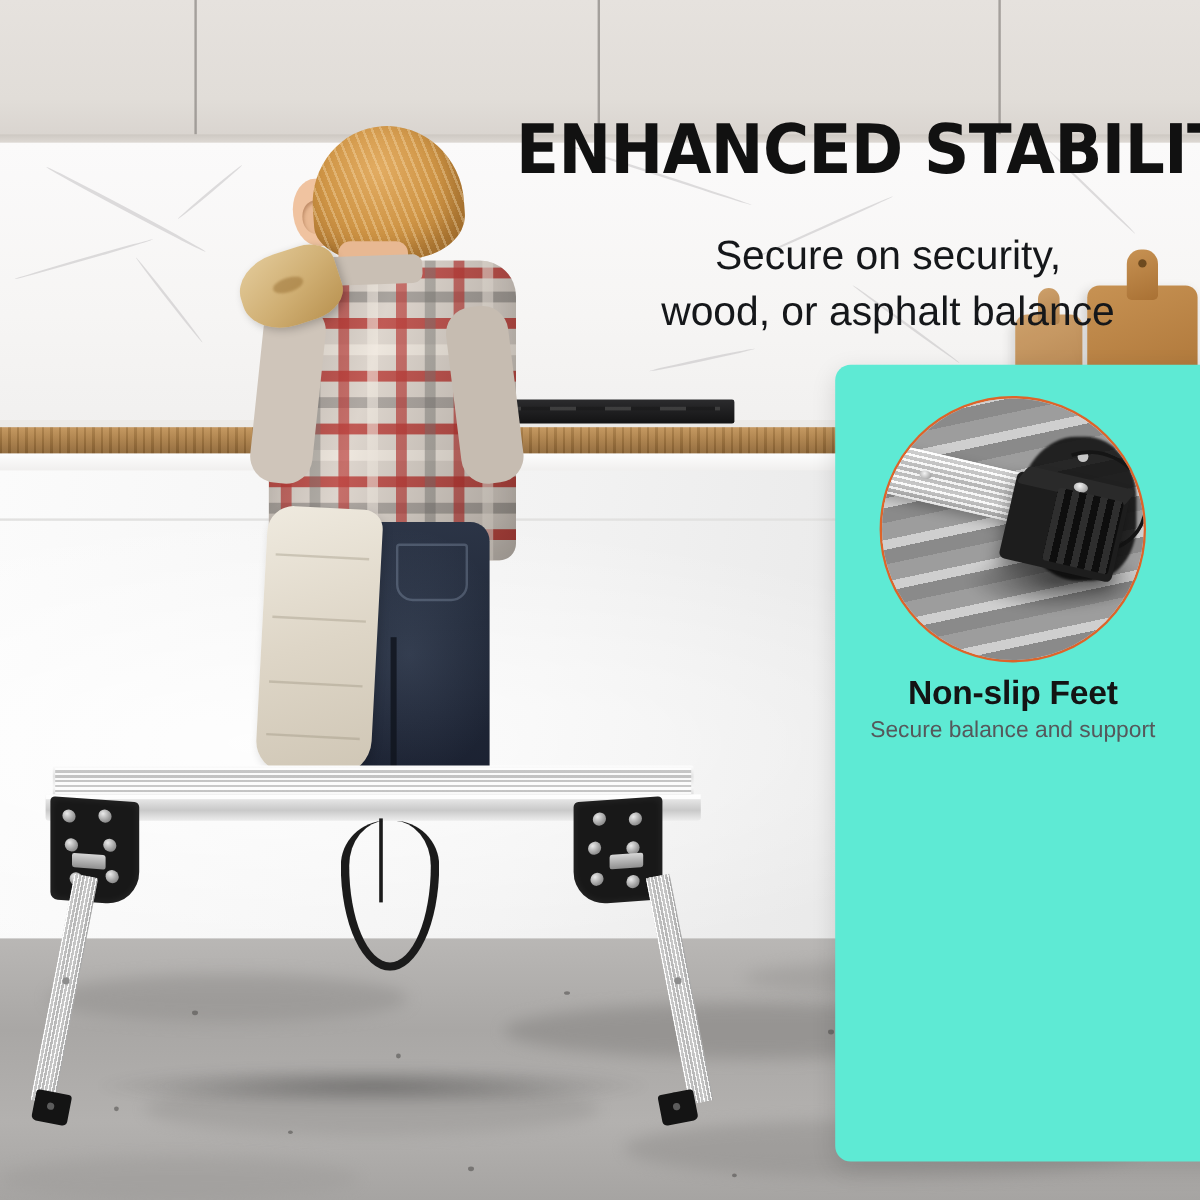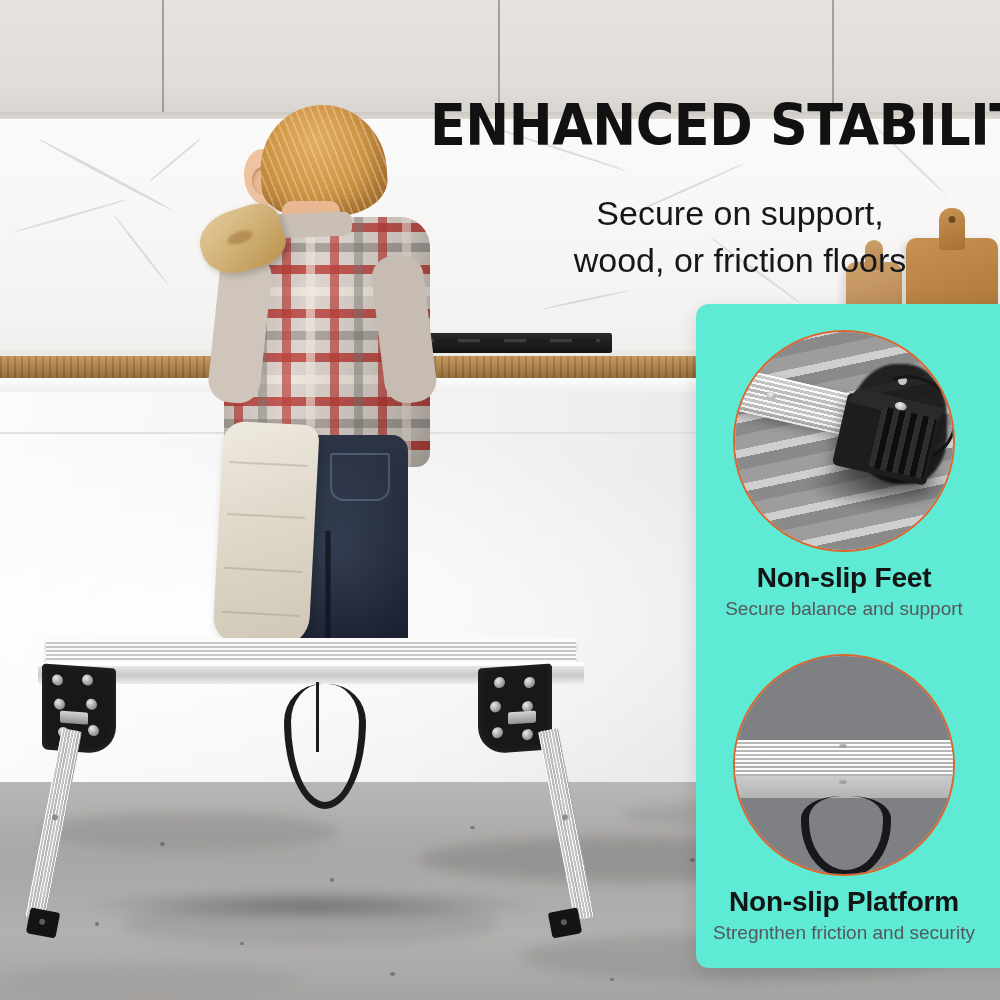--- a/index.html
+++ b/index.html
@@ -337,22 +337,22 @@
       <div class="footcap" style="left:12px;top:272px;transform:rotate(11deg);"></div>
       <div class="footcap" style="left:534px;top:272px;transform:rotate(-11deg);"></div>
 
       <div class="strap-stem"></div>
       <div class="strap"></div>
     </div>
   </div>
 
   <div class="headline">ENHANCED STABILITY</div>
   <div class="subhead">
-    <div>Secure on support,</div>
-    <div>wood, or friction floors</div>
+    <div>Secure on security,</div>
+    <div>wood, or asphalt balance</div>
   </div>
 
   <div class="card">
 
     <div class="feature" style="top:26px">
       <div class="circle">
         <div class="c1-bg"></div>
         <div class="c1-dark"></div>
         <div class="c1-dot"></div>
         <div class="c1-wire"></div>
@@ -364,29 +364,15 @@
         <div class="c1-cap">
           <div class="c1-captop"></div>
           <div class="c1-capscrew"></div>
           <div class="c1-capribs"></div>
         </div>
       </div>
       <div class="ftitle">Non-slip Feet</div>
       <div class="fsub">Secure balance and support</div>
     </div>
 
-    <div class="feature" style="top:350px">
-      <div class="circle">
-        <div class="c2-bg"></div>
-        <div class="c2-plank">
-            <div class="c2-ribs"></div>
-          </div>
-        <div class="c2-under"></div>
-        <div class="c2-mark" style="left:104px;top:88px"></div>
-        <div class="c2-mark" style="left:104px;top:124px"></div>
-        <div class="c2-strap"></div>
-      </div>
-      <div class="ftitle">Non-slip Platform</div>
-      <div class="fsub">Stregnthen friction and security</div>
-    </div>
 
   </div>
 </div>
 
 </body></html>

